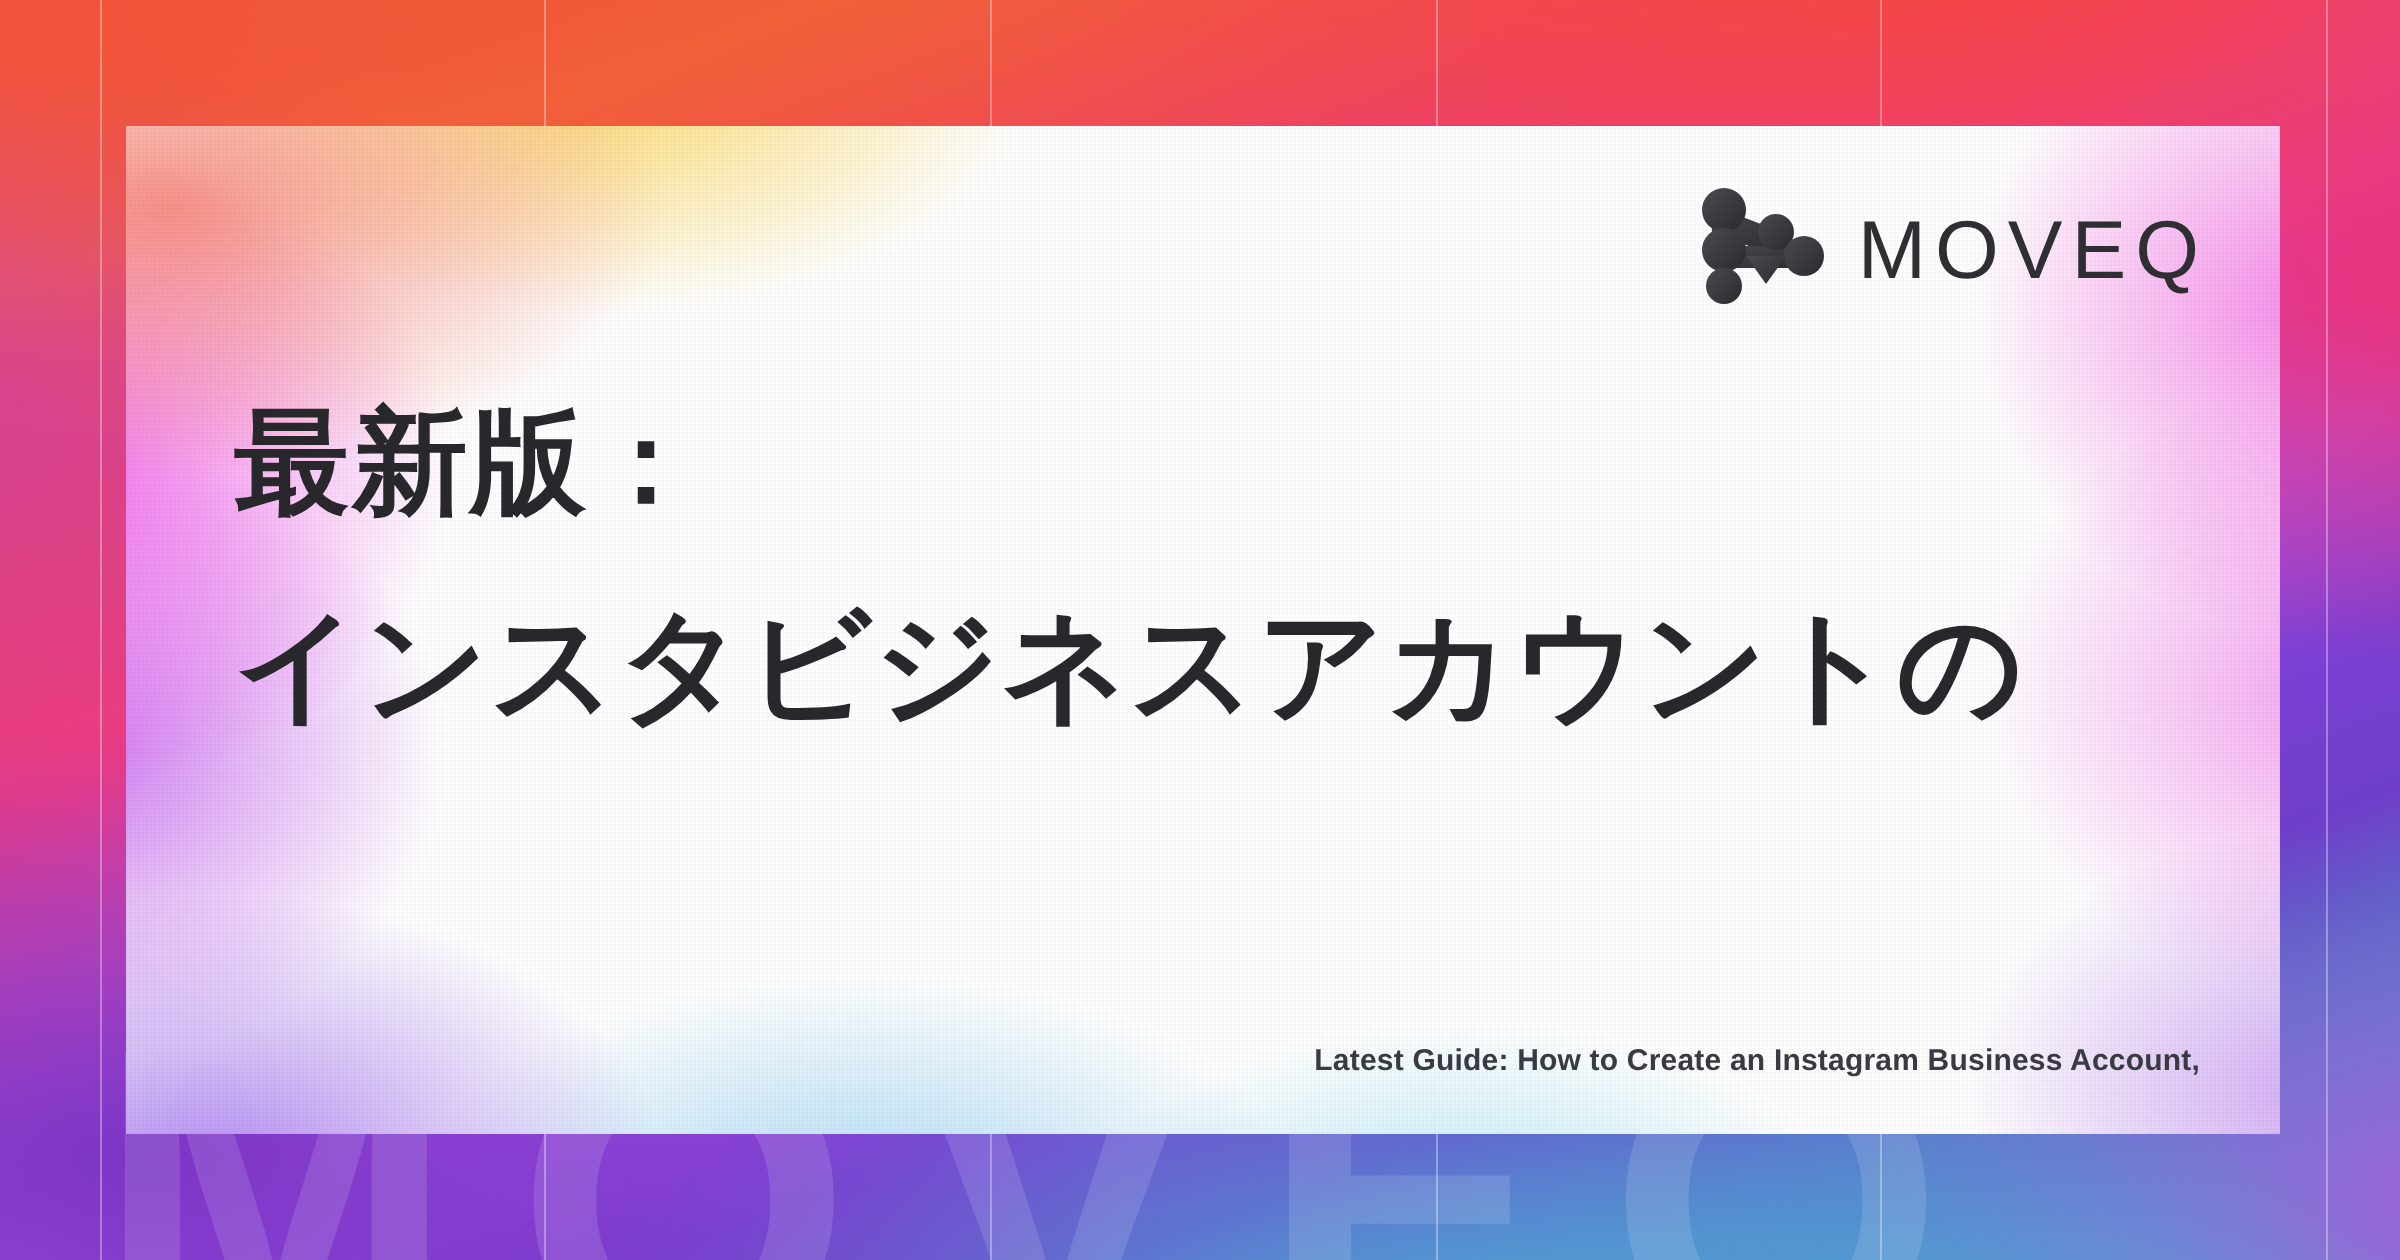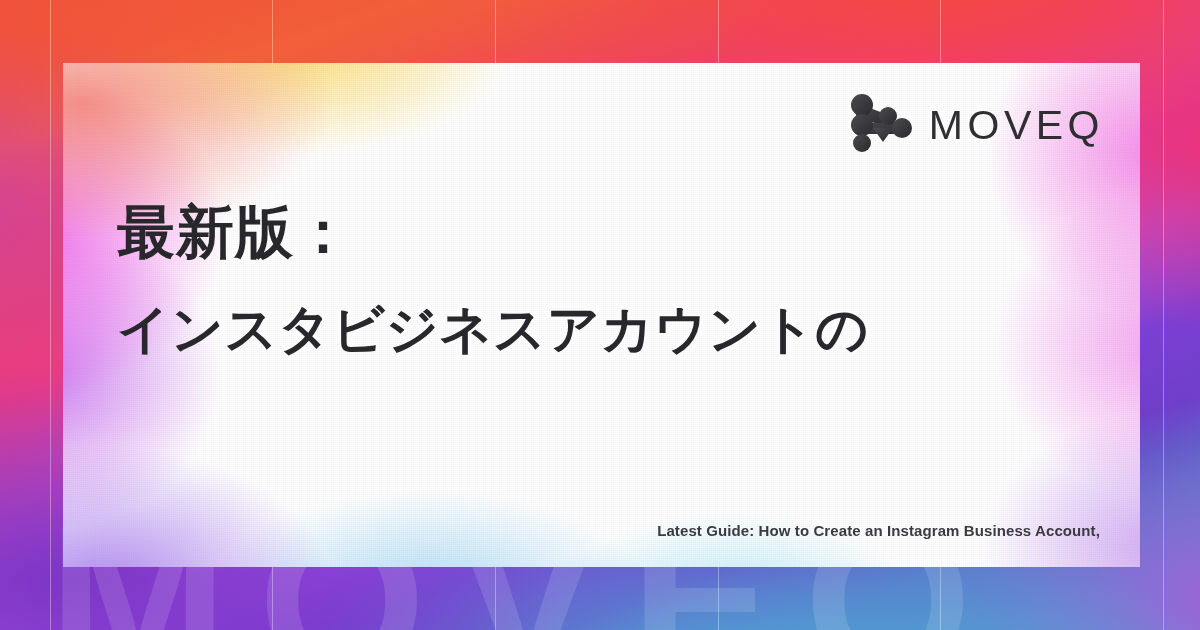--- a/index.html
+++ b/index.html
@@ -155,21 +155,21 @@
     white-space: nowrap;
   }
   .headline .line-1 {
     font-size: 58px;
     line-height: 1.0;
     letter-spacing: 1px;
     margin-bottom: 42px;
   }
   .headline .line-2,
   .headline .line-3 {
-    font-size: 52px;
+    font-size: 62px;
     line-height: 1.0;
     letter-spacing: 0.5px;
   }
   .headline .line-2 { margin-bottom: 28px; }
 
   
   .subtitle {
     position: absolute;
     right: 40px;
     bottom: 22px;

